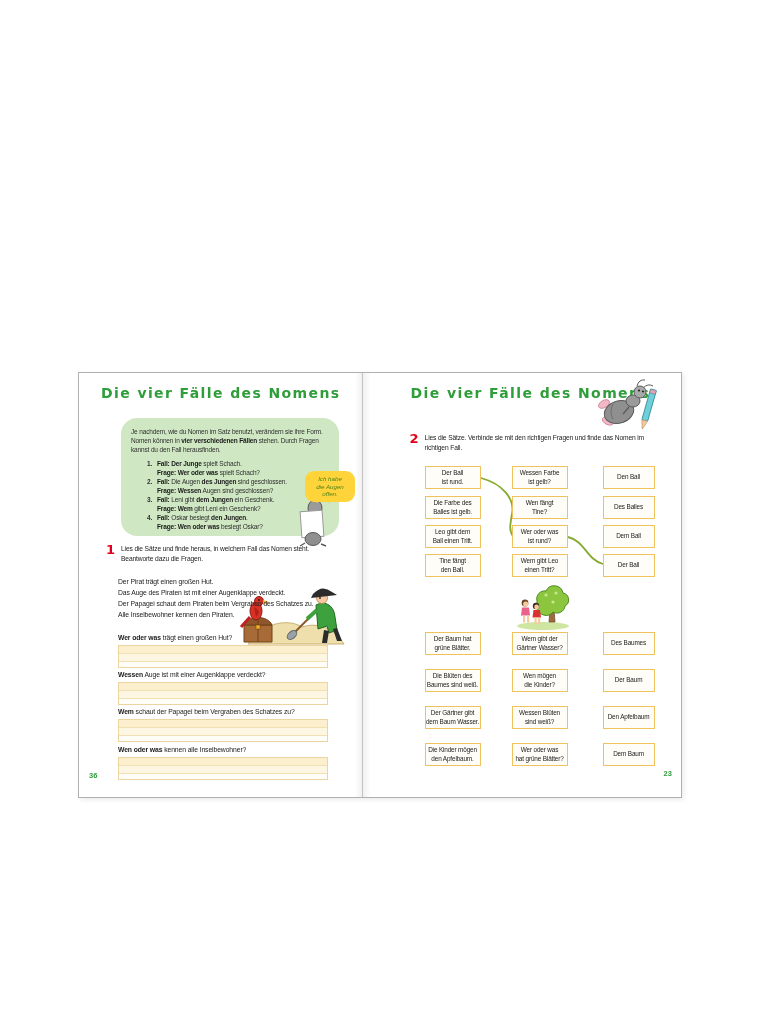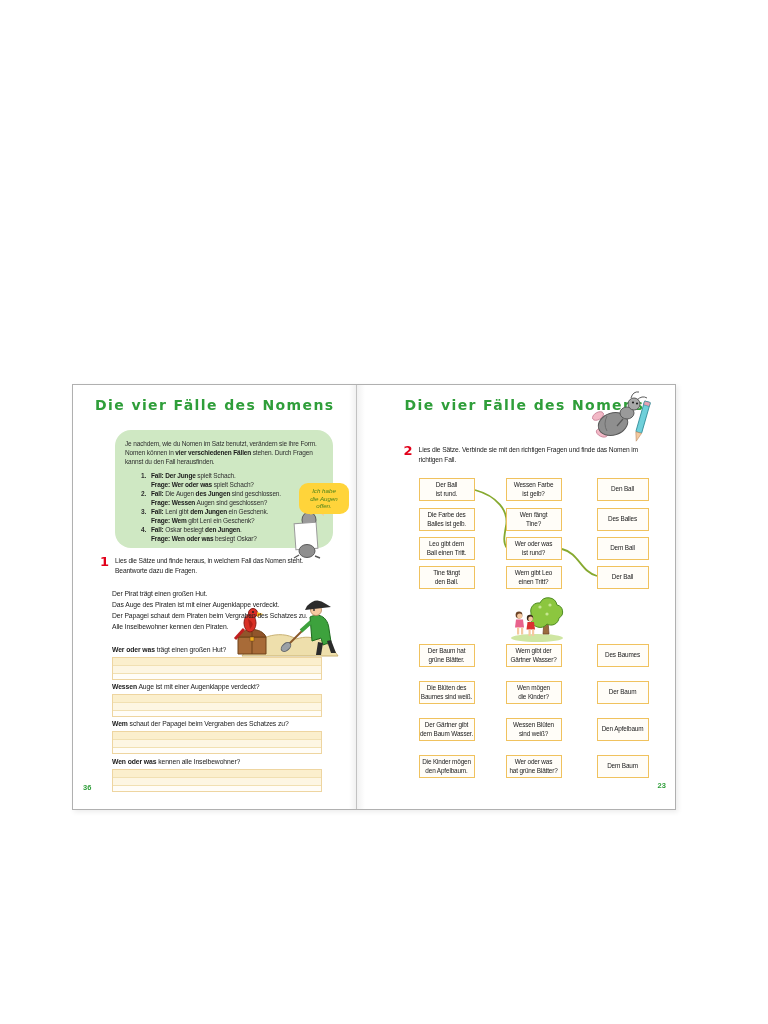--- a/index.html
+++ b/index.html
@@ -1,19 +1,19 @@
 <!DOCTYPE html>
 <html><head>
 <meta charset="utf-8">
 <style>
   html,body{margin:0;padding:0;background:#fff;}
   .canvas{position:relative;width:768px;height:1024px;background:#fff;overflow:hidden;
           font-family:"Liberation Sans",sans-serif;color:#222;}
-  .spread{position:absolute;left:72px;top:372px;width:604px;height:426px;background:#fff;
-          border:1px solid #b0b0b0;box-sizing:border-box;display:flex;box-shadow:2px 2px 5px rgba(0,0,0,.08);margin-top:12px;}
+  .spread{position:absolute;left:78px;top:372px;width:604px;height:426px;background:#fff;
+          border:1px solid #b0b0b0;box-sizing:border-box;display:flex;box-shadow:2px 2px 5px rgba(0,0,0,.08);}
   .page{position:relative;box-sizing:border-box;height:100%;}
   .page-left{width:284px;border-right:1px solid #c2c2c2;background:linear-gradient(to left,#f1f1f1 0,#fff 7px);}
   .page-right{width:319px;background:linear-gradient(to right,#f1f1f1 0,#fff 8px);}
   .title{position:absolute;margin:0;top:12px;left:22px;font-family:"DejaVu Sans",sans-serif;
          font-weight:700;font-size:14px;letter-spacing:1.4px;color:#2f9e3a;white-space:nowrap;}
   .page-right .title{left:48px;}
   b{font-weight:700;color:#1a1a1a;}
   
   .infobox{position:absolute;left:42px;top:45px;width:218px;height:118px;background:#cfe8c3;
            border-radius:16px;padding:9px 9px 0 10px;box-sizing:border-box;}

